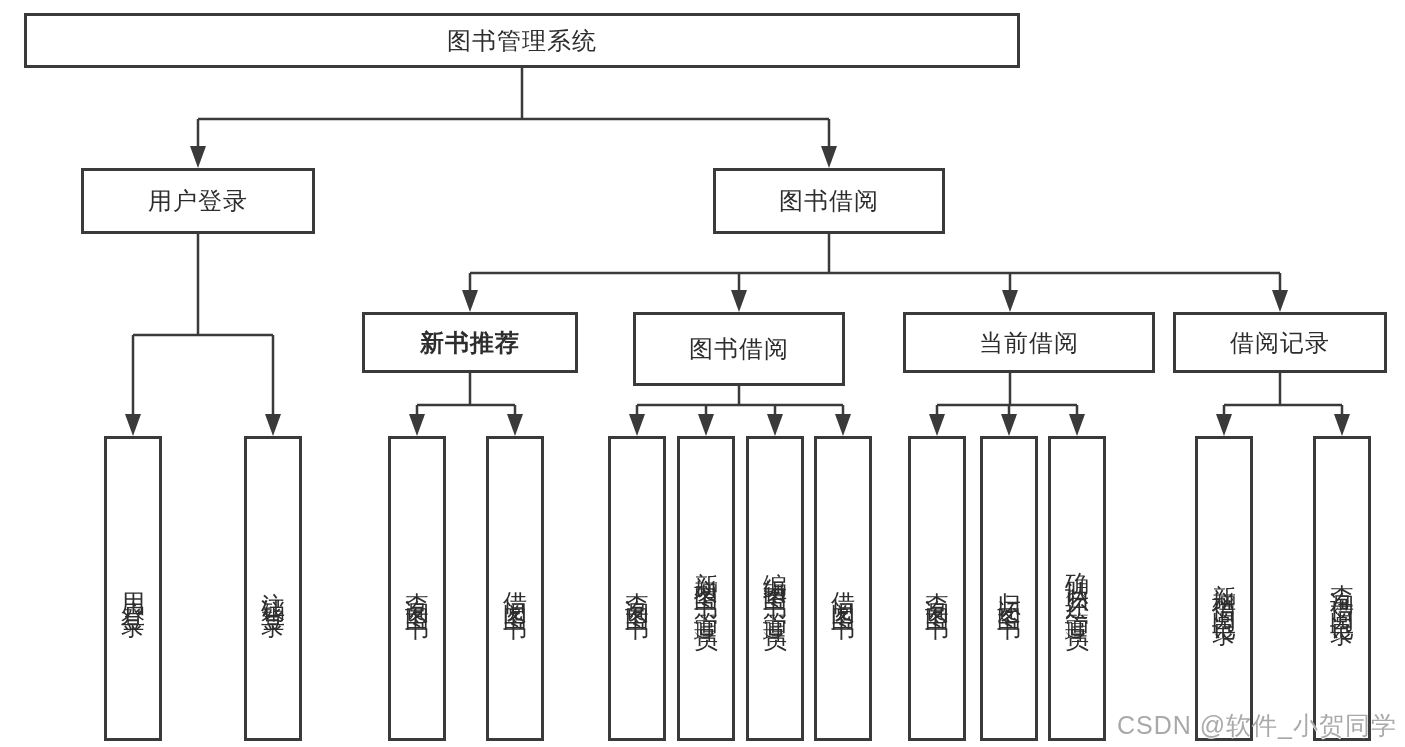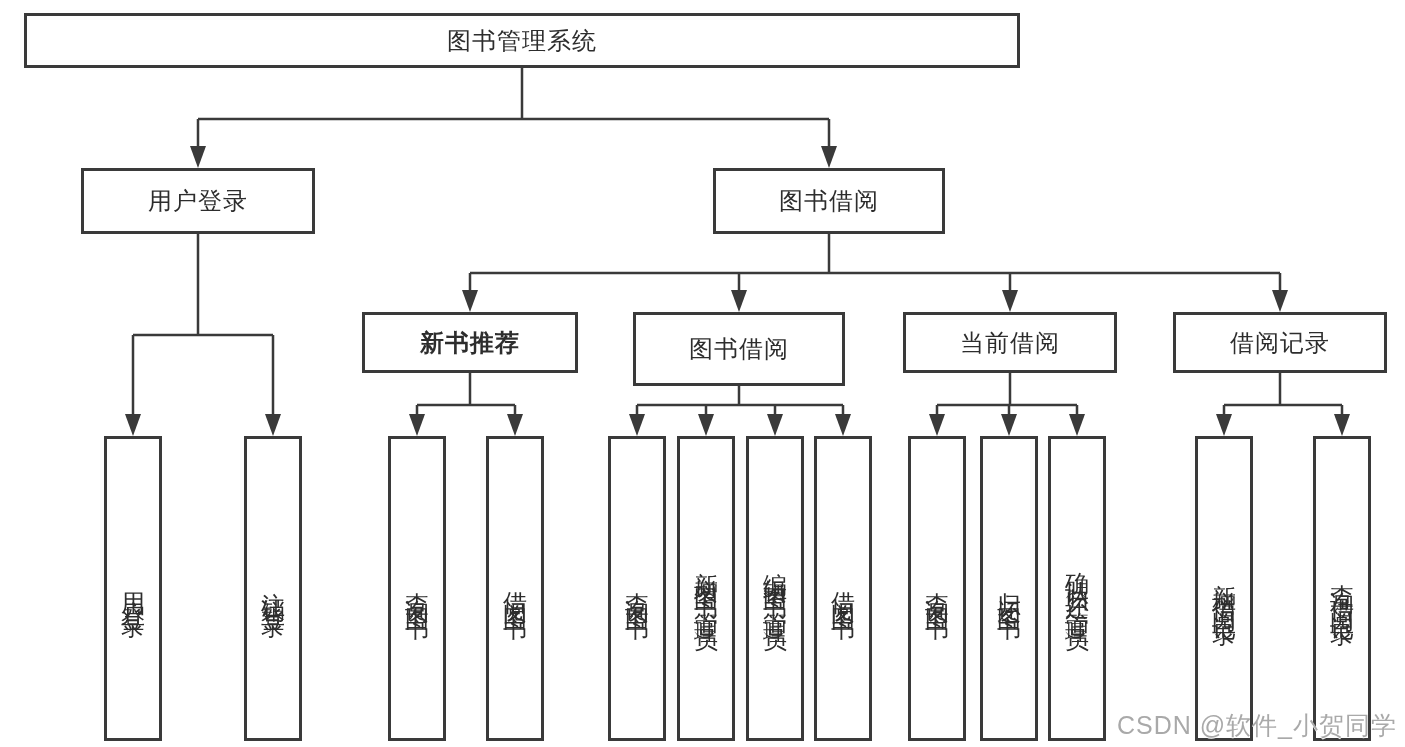--- a/index.html
+++ b/index.html
@@ -37,21 +37,21 @@
     letter-spacing:1px;
     text-shadow:0 1px 0 #ffffff;
     z-index:3;
   }
   
   #n-root {left:24px;  top:13px;  width:996px; height:55px;}
   #n-ul   {left:81px;  top:168px; width:234px; height:66px;}
   #n-bm   {left:713px; top:168px; width:232px; height:66px;}
   #n-rec  {left:362px; top:312px; width:216px; height:61px;font-weight:bold;}
   #n-bor  {left:633px; top:312px; width:212px; height:74px;}
-  #n-cur  {left:903px; top:312px; width:214px; height:61px;}
+  #n-cur  {left:903px; top:312px; width:252px; height:61px;}
   #n-log  {left:1173px;top:312px; width:214px; height:61px;}
   .vbox{top:436px;width:58px;height:305px;}
   #l-ul1 {left:104px;}  #l-ul2 {left:244px;}
   #l-rc1 {left:388px;}  #l-rc2 {left:486px;}
   #l-bo1 {left:608px;}  #l-bo2 {left:677px;}  #l-bo3 {left:746px;}  #l-bo4 {left:814px;}
   #l-cu1 {left:908px;}  #l-cu2 {left:980px;}  #l-cu3 {left:1048px;}
   #l-lg1 {left:1195px;} #l-lg2 {left:1313px;}
 </style>
 </head>
 <body>

